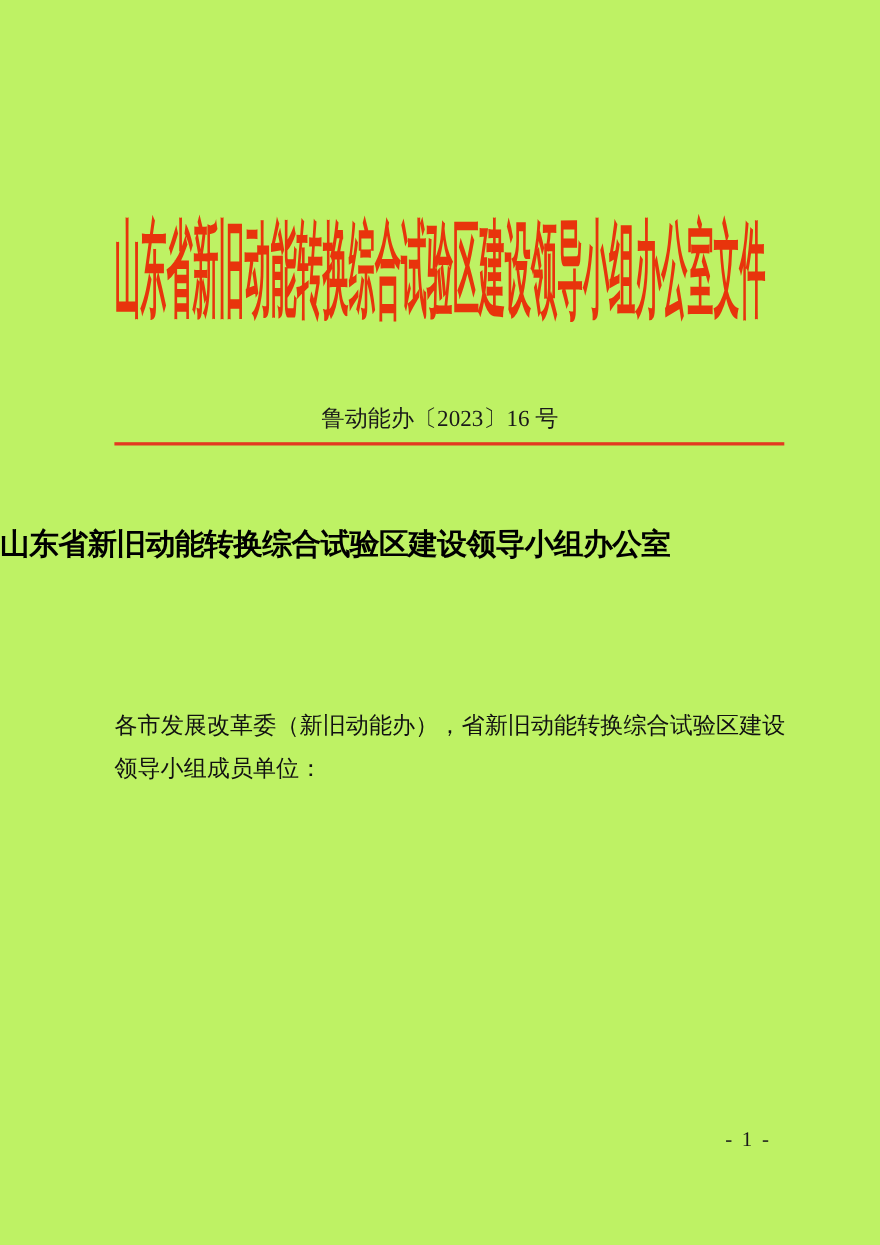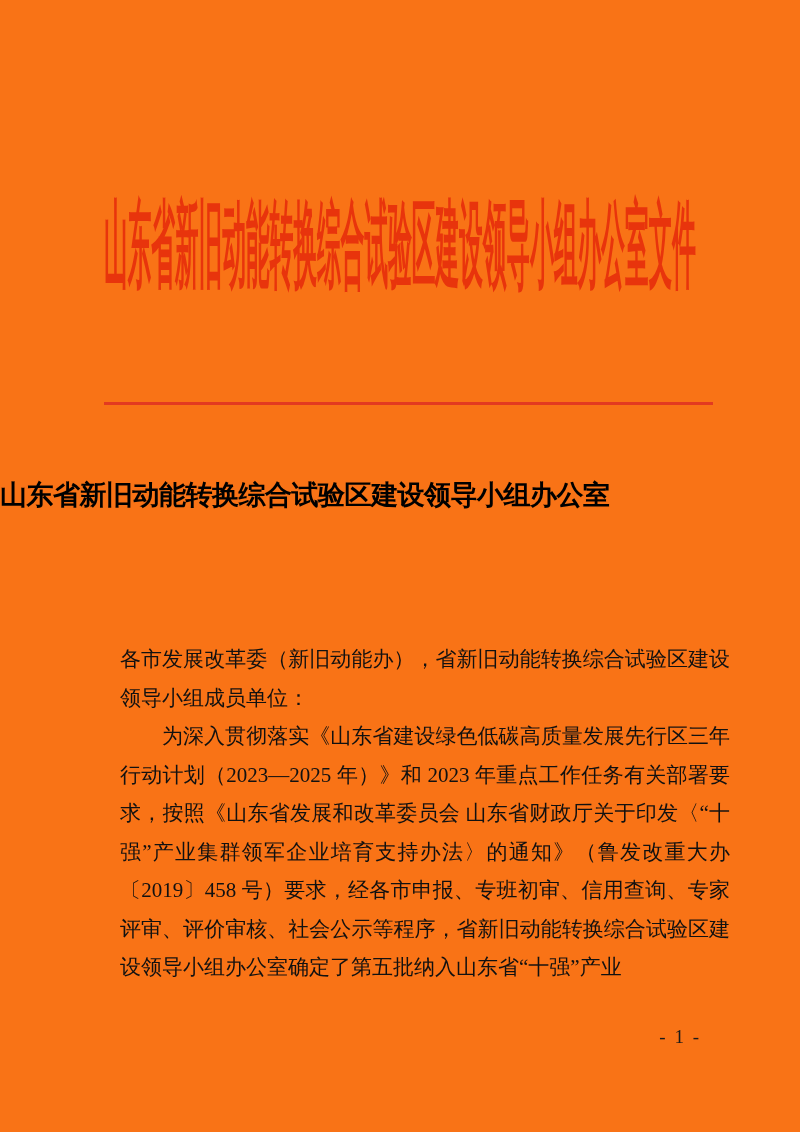--- a/index.html
+++ b/index.html
@@ -1,20 +1,20 @@
 <!DOCTYPE html>
 <html><head>
 <meta charset="utf-8">
 <style>
   html, body { margin: 0; padding: 0; background: #ffffff; }
   .page {
     position: relative;
     width: 800px;
     height: 1132px;
-    background: #f97316;
+    background: #bef264;
     overflow: hidden;
     font-family: "Liberation Serif", "DejaVu Serif", serif;
     color: #000000;
   }
   .banner {
     position: absolute;
     top: 183px;
     left: 100px;
     width: 600px;
     height: 112px;
@@ -52,21 +52,20 @@
   .body-text {
     position: absolute;
     top: 640px;
     left: 104px;
     width: 610px;
     font-size: 21px;
     line-height: 38.5px;
     text-align: justify;
     text-justify: inter-character;
     color: #111111;
-    margin-left: 16px;
   }
   .body-text p { margin: 0; }
   .para-indent { text-indent: 2em; }
   .page-number {
     position: absolute;
     top: 1026px;
     right: 99px;
     font-size: 19px;
     letter-spacing: 2px;
     color: #1a1a1a;
@@ -76,27 +75,27 @@
 <body>
 
 <div class="page">
 
   <div class="banner">
     <svg width="600" height="112" viewBox="0 0 600 112">
       <text x="300" y="94" text-anchor="middle" font-size="95" font-weight="bold" font-family="&quot;Liberation Serif&quot;,&quot;DejaVu Serif&quot;,serif" textLength="592" lengthAdjust="spacingAndGlyphs" fill="#e8340c">山东省新旧动能转换综合试验区建设领导小组办公室文件</text>
     </svg>
   </div>
 
+  <div class="doc-number">鲁动能办〔2023〕16 号</div>
 
   <div class="red-rule"></div>
 
   <div class="title">
     <div>山东省新旧动能转换综合试验区建设领导小组办公室</div>
   </div>
 
   <div class="body-text">
     <p>各市发展改革委（新旧动能办），省新旧动能转换综合试验区建设领导小组成员单位：</p>
-    <p class="para-indent">为深入贯彻落实《山东省建设绿色低碳高质量发展先行区三年行动计划（2023—2025 年）》和 2023 年重点工作任务有关部署要求，按照《山东省发展和改革委员会 山东省财政厅关于印发〈“十强”产业集群领军企业培育支持办法〉的通知》（鲁发改重大办〔2019〕458 号）要求，经各市申报、专班初审、信用查询、专家评审、评价审核、社会公示等程序，省新旧动能转换综合试验区建设领导小组办公室确定了第五批纳入山东省“十强”产业</p>
   </div>
 
   <div class="page-number">- 1 -</div>
 
 </div>
 
 </body></html>

